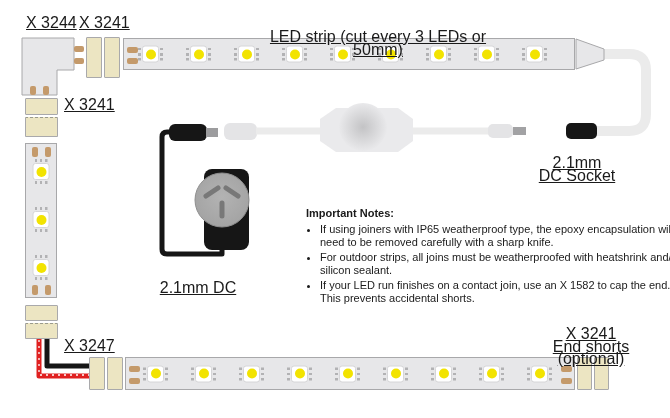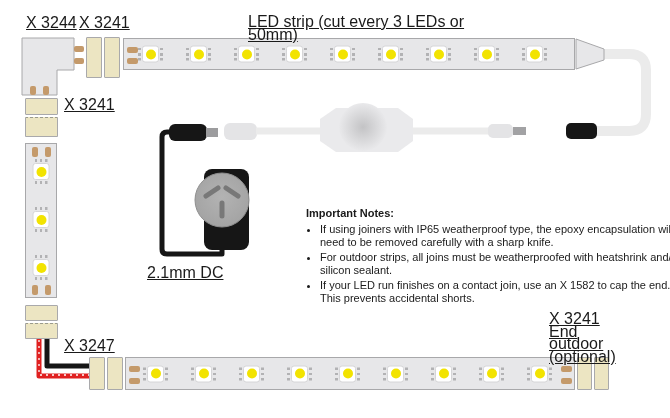--- a/index.html
+++ b/index.html
@@ -2,21 +2,21 @@
 <html style="--strip_body: #e7e7e9; --strip_border: #a8a8aa; --connector_tan: #ece5c2; --copper_pad: #c49a6b; --led_yellow: #f2e300; --wire_black: #161616; --wire_red: #e02020; --wire_light: #ebebeb;"><head>
 <meta charset="utf-8">
 <style>
   html,body{margin:0;padding:0;background:#fff;}
   #diagram{
     position:relative;width:670px;height:418px;background:#fff;overflow:hidden;
     font-family:"Liberation Sans",sans-serif;color:#1a1a1a;
   }
   #wires{position:absolute;left:0;top:0;}
   .lbl{position:absolute;font-size:16px;line-height:12.5px;white-space:nowrap;text-decoration:underline;}
-  .lbl.center{text-align:left;white-space:normal;}
+  .lbl.center{text-align:center;white-space:normal;margin-top:15px;}
   .strip{
     position:absolute;box-sizing:border-box;
     background:var(--strip_body);border:1px solid var(--strip_border);
   }
   .pad{position:absolute;background:var(--copper_pad);border-radius:2px;}
   .tan-block{
     position:absolute;box-sizing:border-box;
     background:var(--connector_tan);border:1px solid #a9a9ab;border-radius:1px;
   }
   .tan-block.dashed-top{border-top:1px dashed #9a9a8c;}
@@ -264,30 +264,34 @@
   <div class="tan-block" style="left:107px;top:357px;width:16px;height:33px;"></div>
   <div class="tan-block" style="left:577px;top:357px;width:15px;height:33px;"></div>
   <div class="tan-block" style="left:594px;top:357px;width:15px;height:33px;"></div>
 
   <div class="lbl" style="left:26px;top:17px;">X 3244</div>
   <div class="lbl" style="left:79px;top:17px;">X 3241</div>
   <div class="lbl center" style="left:248px;top:16px;width:260px;">LED strip (cut every 3 LEDs or 50mm)</div>
   <div class="lbl" style="left:64px;top:99px;">X 3241</div>
 
 
+  <div class="lbl center" style="left:536px;top:142px;width:82px;">
+    <div>2.1mm</div>
+    <div>DC Socket</div>
+  </div>
 
   <div class="lbl center" style="left:147px;top:267px;width:102px;">
     <div>2.1mm DC</div>
   </div>
 
   <div class="lbl" style="left:64px;top:340px;">X 3247</div>
 
   <div class="lbl center" style="left:549px;top:313px;width:84px;">
     <div>X 3241</div>
-    <div>End outdoor</div>
+    <div>End shorts</div>
     <div>(optional)</div>
   </div>
 
   <div class="notes">
     <div class="nt">Important Notes:</div>
     <ul>
         <li>If using joiners with IP65 weatherproof type, the epoxy encapsulation will need to be removed carefully with a sharp knife.</li>
         <li>For outdoor strips, all joins must be weatherproofed with heatshrink and/or silicon sealant.</li>
         <li>If your LED run finishes on a contact join, use an X 1582 to cap the end. This prevents accidental shorts.</li>
       </ul>

